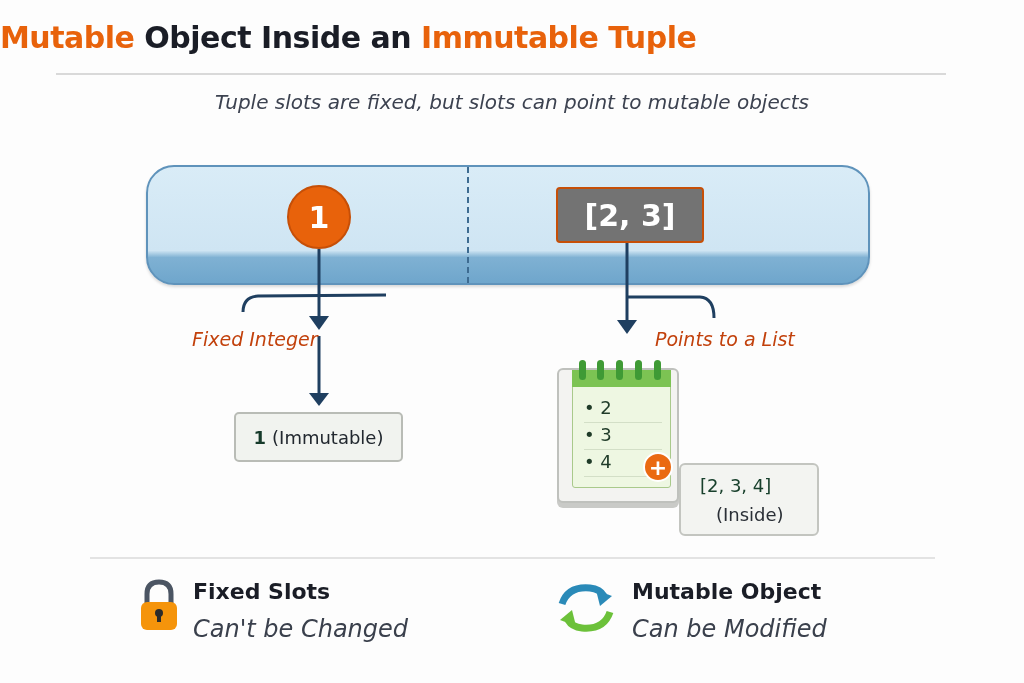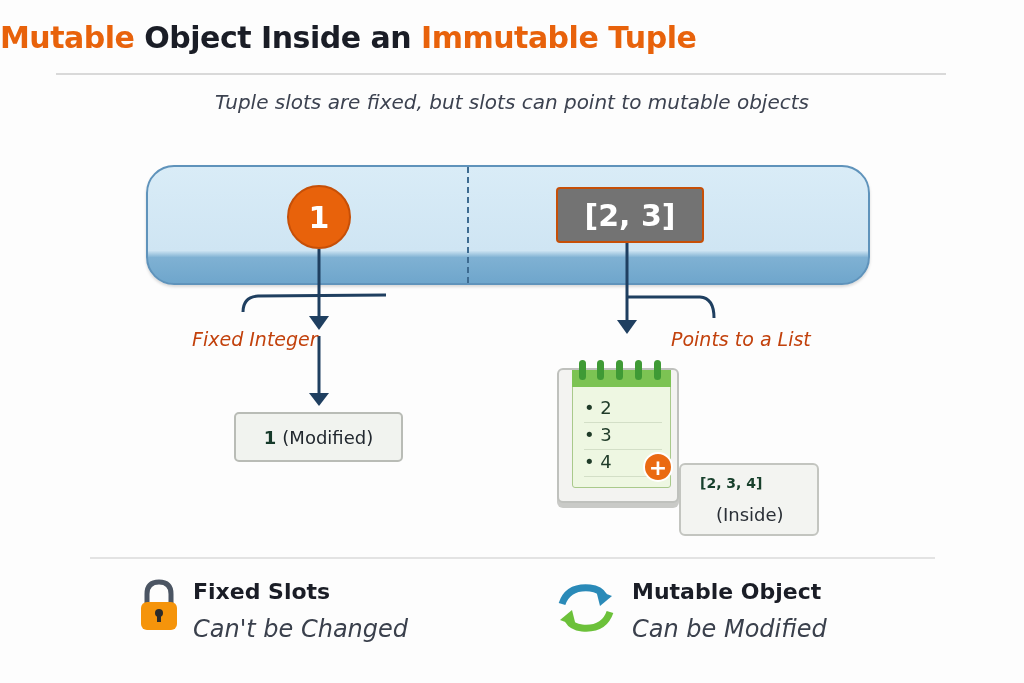--- a/index.html
+++ b/index.html
@@ -16,21 +16,21 @@
   .label-italic { font-size: 19px; font-style: italic; color: #c2410c; }
   .imm-box { left: 234px; top: 412px; width: 169px; height: 50px; border: 2px solid #b9bcb6; border-radius: 5px; background: #f1f3ef; box-sizing: border-box; display: flex; align-items: center; justify-content: center; font-size: 18px; color: #22282f; }
   .imm-box b { color: #163a2a; margin-right: 6px; }
   .notebook-back { left: 557px; top: 368px; width: 122px; height: 135px; background: #f3f3f1; border: 2px solid #bfc1bd; border-radius: 6px; box-sizing: border-box; box-shadow: 0 5px 0 #c9cac7; }
   .notebook-page { left: 572px; top: 370px; width: 99px; height: 118px; background: #eef7e2; border: 1px solid #a9c98b; box-sizing: border-box; border-radius: 3px; }
   .notebook-header { left: 572px; top: 370px; width: 99px; height: 17px; background: #7cc353; }
   .ring { width: 7px; height: 20px; background: #3f9a35; border-radius: 4px; top: 360px; }
   .nb-item { left: 584px; width: 78px; height: 26px; border-bottom: 1px solid #d3dfc7; font-size: 18px; color: #1f3b28; box-sizing: border-box; }
   .plus { left: 643px; top: 452px; width: 30px; height: 30px; border-radius: 50%; background: #ea6a12; color: #fff; font-weight: bold; font-size: 22px; display: flex; align-items: center; justify-content: center; border: 2px solid #fff; box-sizing: border-box; }
   .mut-box { left: 679px; top: 463px; width: 140px; height: 73px; background: #f3f4f1; border: 2px solid #c3c5c0; border-radius: 6px; box-sizing: border-box; }
-  .mut-val { left: 700px; top: 475px; font-size: 14px; font-weight: bold; color: #18402c; }
+  .mut-val { left: 700px; top: 475px; font-size: 18px; font-weight: normal; color: #18402c; }
   .mut-sub { left: 716px; top: 504px; font-size: 18px; color: #2a2f36; }
   .hr-bottom { left: 90px; top: 557px; width: 845px; height: 2px; background: #e3e3e3; }
   .legend-title { font-size: 22px; font-weight: bold; color: #1a1d26; }
   .legend-sub { font-size: 24px; font-style: italic; color: #3a404c; }
 </style>
 </head>
 <body>
 
 <div class="abs title">
   <span class="accent">Mutable</span><span style="white-space:pre"> Object Inside an </span><span class="accent">Immutable Tuple</span>
@@ -53,25 +53,25 @@
   <line x1="319" y1="336" x2="319" y2="395" stroke="#1f3f60" stroke-width="3"></line>
   <polygon points="309,393 329,393 319,406" fill="#1f3f60"></polygon>
 
   <line x1="627" y1="243" x2="627" y2="322" stroke="#1f3f60" stroke-width="3"></line>
   <polygon points="617,320 637,320 627,334" fill="#1f3f60"></polygon>
 
   <path d="M627,297 L700,297 Q714,298 714,318" fill="none" stroke="#1f3f60" stroke-width="3"></path>
 </svg>
 
 <div class="abs label-italic" style="left:192px;top:328px;">Fixed Integer</div>
-<div class="abs label-italic" style="left:655px;top:328px;margin-left:16px;">Points to a List</div>
+<div class="abs label-italic" style="left:655px;top:328px;">Points to a List</div>
 
 <div class="abs imm-box">
   <b>1</b>
-  <span>(Modified)</span>
+  <span>(Immutable)</span>
 </div>
 
 <div class="abs notebook-back"></div>
 <div class="abs notebook-page"></div>
 <div class="abs notebook-header"></div>
 <div class="abs ring" style="left:579px;"></div>
 <div class="abs ring" style="left:597px;"></div>
 <div class="abs ring" style="left:616px;"></div>
 <div class="abs ring" style="left:635px;"></div>
 <div class="abs ring" style="left:654px;"></div>

